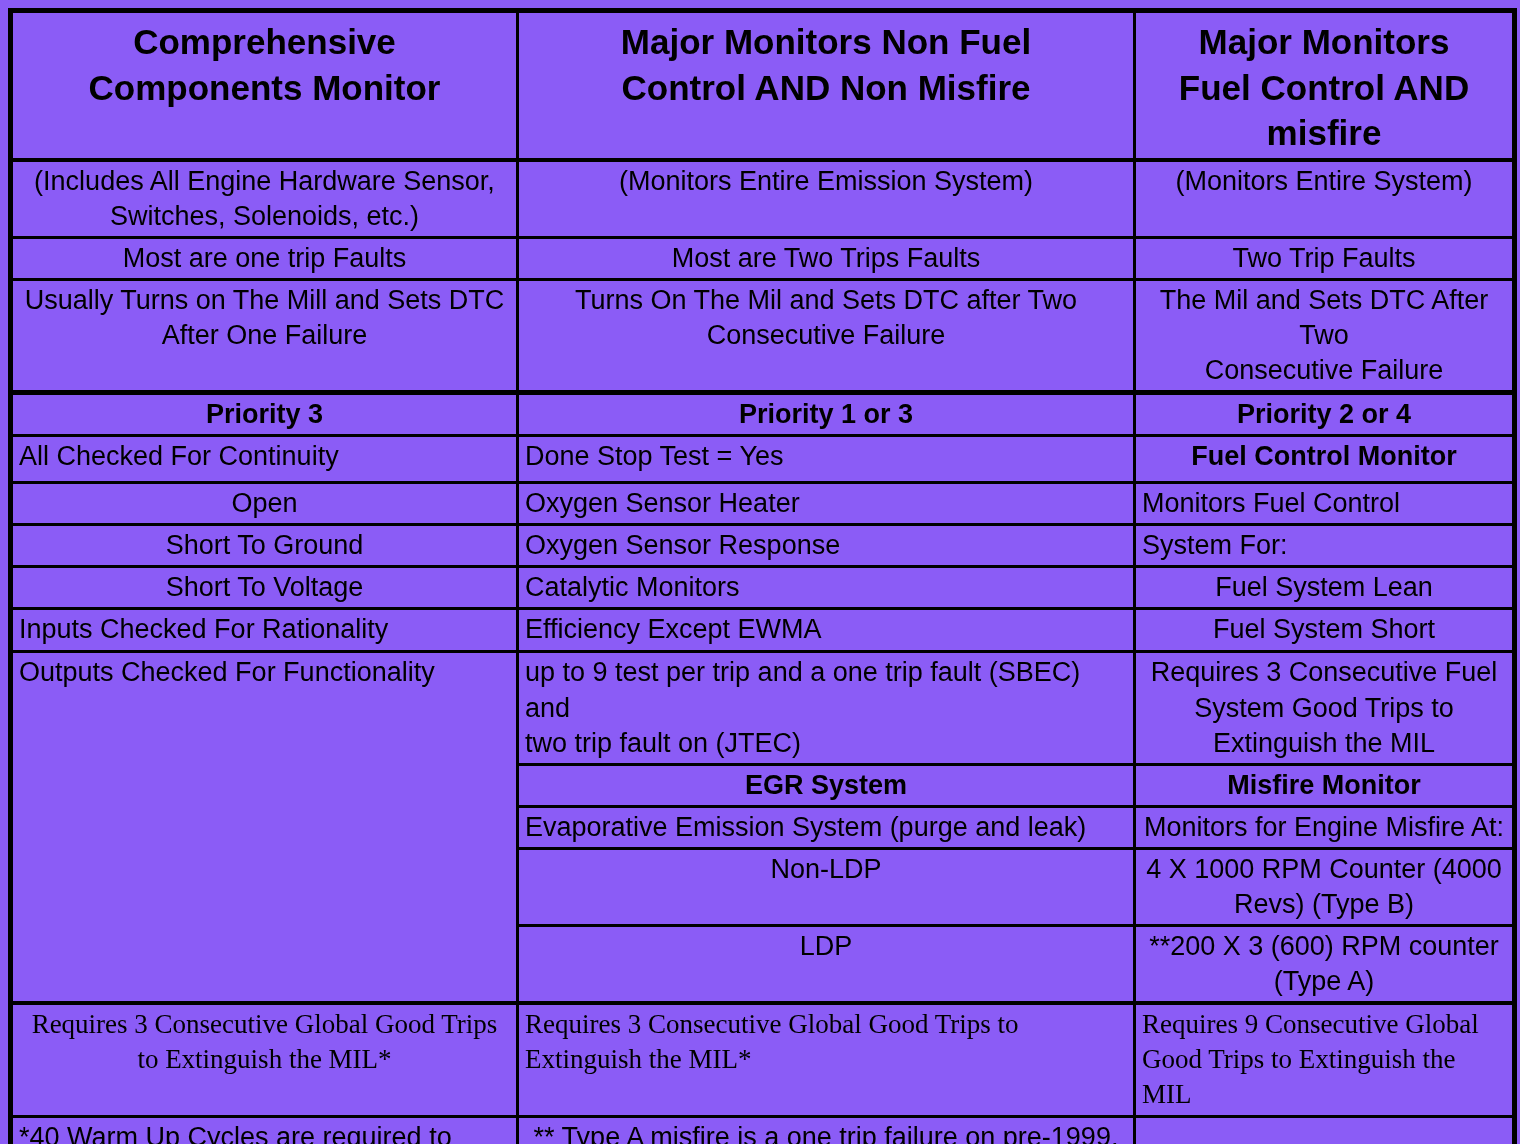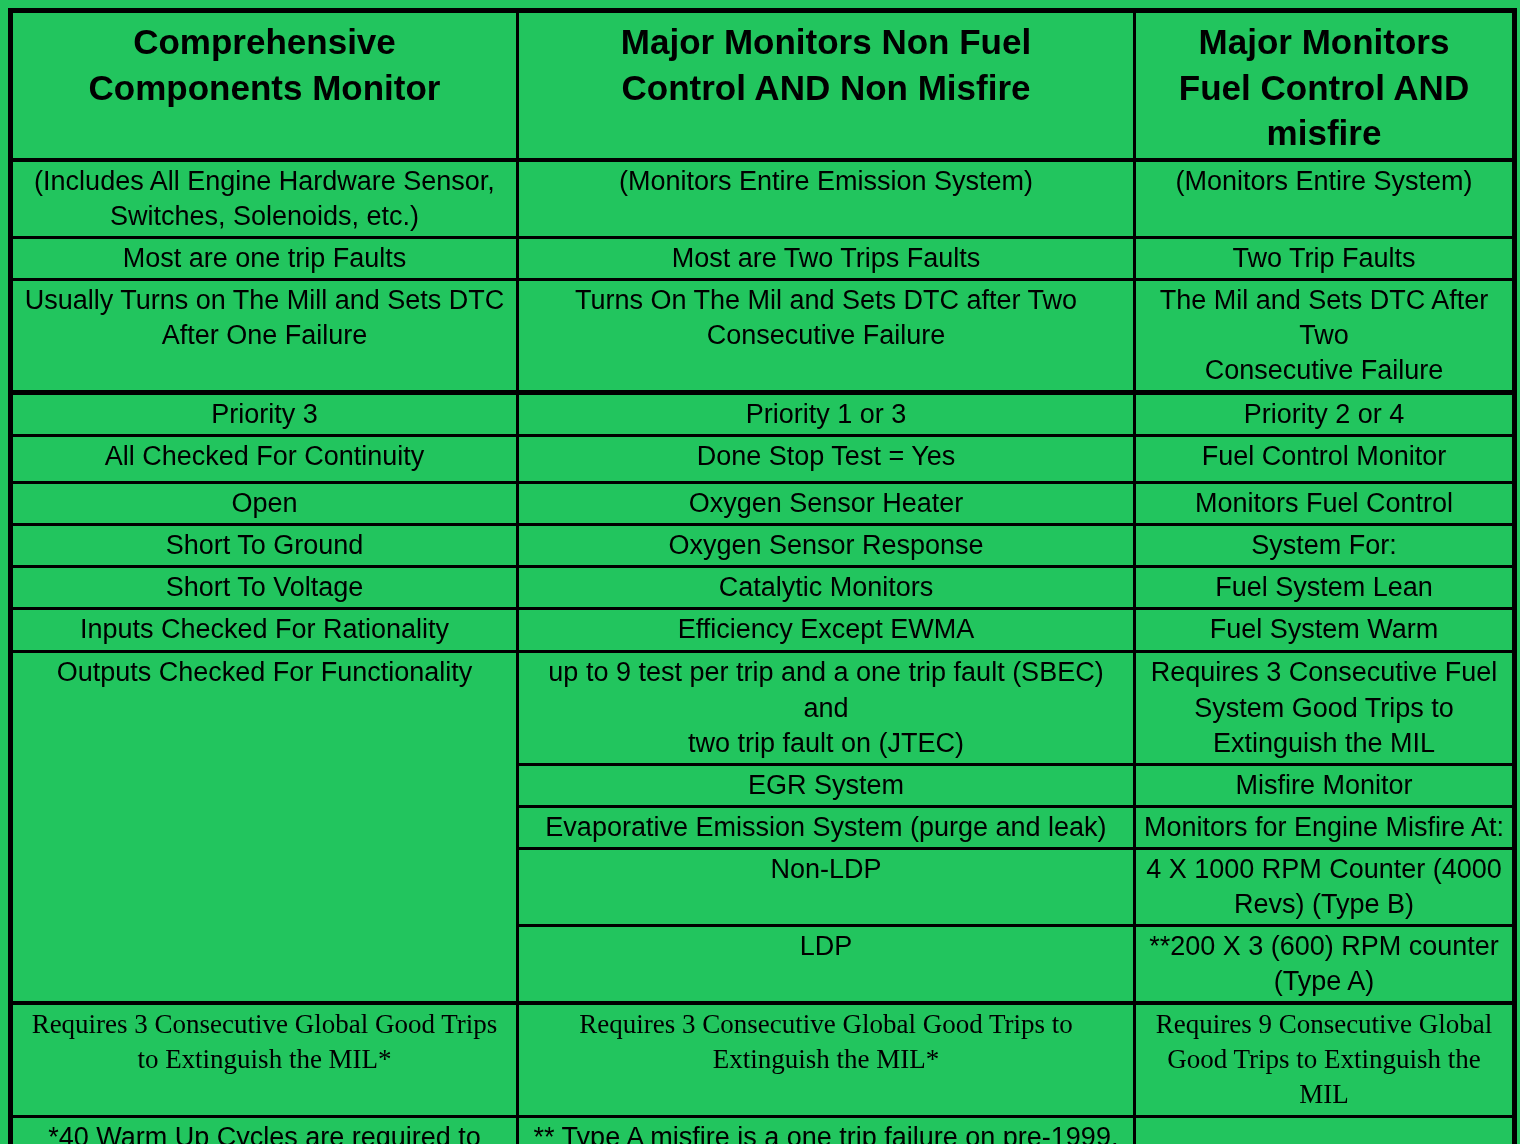--- a/index.html
+++ b/index.html
@@ -4,21 +4,21 @@
 <style>
   html, body {
     margin: 0;
     padding: 0;
     background: #ffffff;
   }
   .page {
     position: relative;
     width: 1520px;
     height: 1144px;
-    background: #22c55e;
+    background: #8b5cf6;
     font-family: "Liberation Sans", sans-serif;
     color: #000000;
   }
   table.monitor-table {
     position: absolute;
     left: 8px;
     top: 8px;
     width: 1504px;
     border-collapse: collapse;
     table-layout: fixed;
@@ -38,22 +38,22 @@
     border-bottom-width: 4px;
     font-size: 35px;
     font-weight: bold;
     text-align: center;
     line-height: 1.3;
     padding-top: 6px;
   }
   tr.bt5 td { border-top-width: 5px; }
   tr.bt4 td { border-top-width: 4px; font-family: Liberation Serif, serif; }
   .ac { text-align: center; }
-  .al { text-align: center; }
-  .b  { font-weight: normal; }
+  .al { text-align: left; }
+  .b  { font-weight: bold; }
 </style>
 </head>
 <body>
 
 <div class="page">
   <table class="monitor-table">
     <colgroup>
       <col style="width:507px">
       <col style="width:617px">
       <col style="width:380px">
@@ -118,21 +118,21 @@
 
     <tr style="height:41px">
       <td class="ac">Short To Voltage</td>
       <td class="al">Catalytic Monitors</td>
       <td class="ac">Fuel System Lean</td>
     </tr>
 
     <tr style="height:43px">
       <td class="al">Inputs Checked For Rationality</td>
       <td class="al">Efficiency Except EWMA</td>
-      <td class="ac">Fuel System Warm</td>
+      <td class="ac">Fuel System Short</td>
     </tr>
 
     <tr style="height:105px">
       <td class="al" rowspan="5">Outputs Checked For Functionality</td>
       <td class="al">up to 9 test per trip and a one trip fault (SBEC) and
 two trip fault on (JTEC)</td>
       <td class="ac">Requires 3 Consecutive Fuel
 System Good Trips to
 Extinguish the MIL</td>
     </tr>

